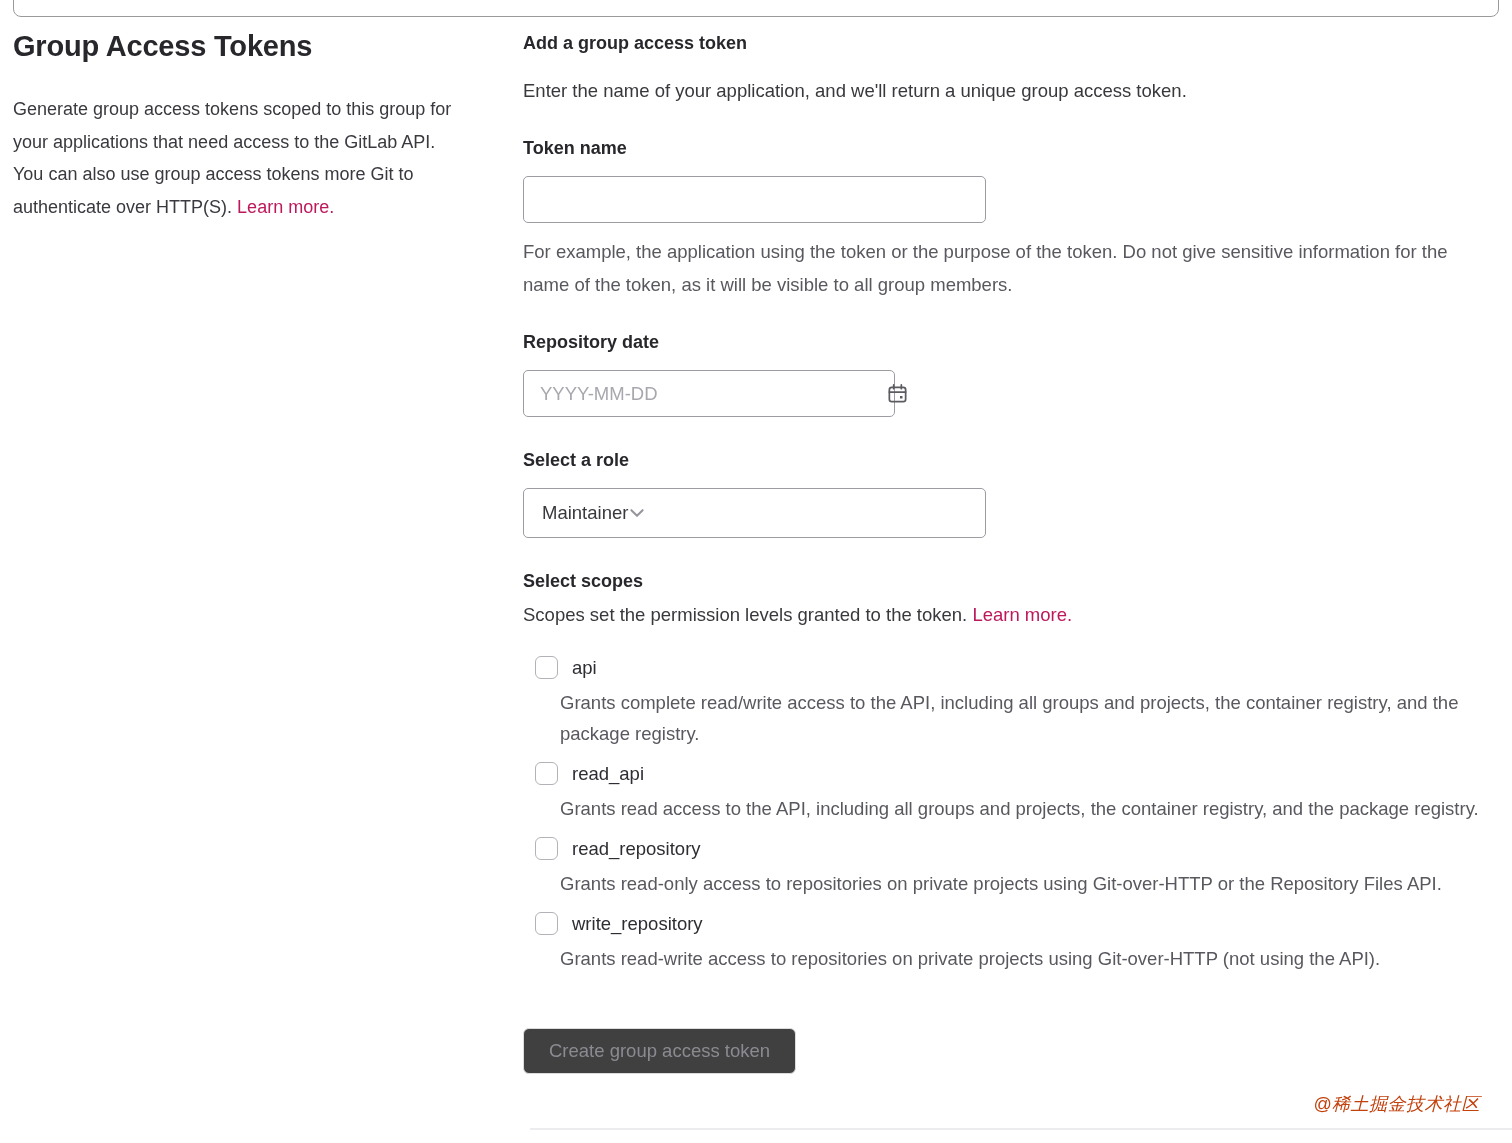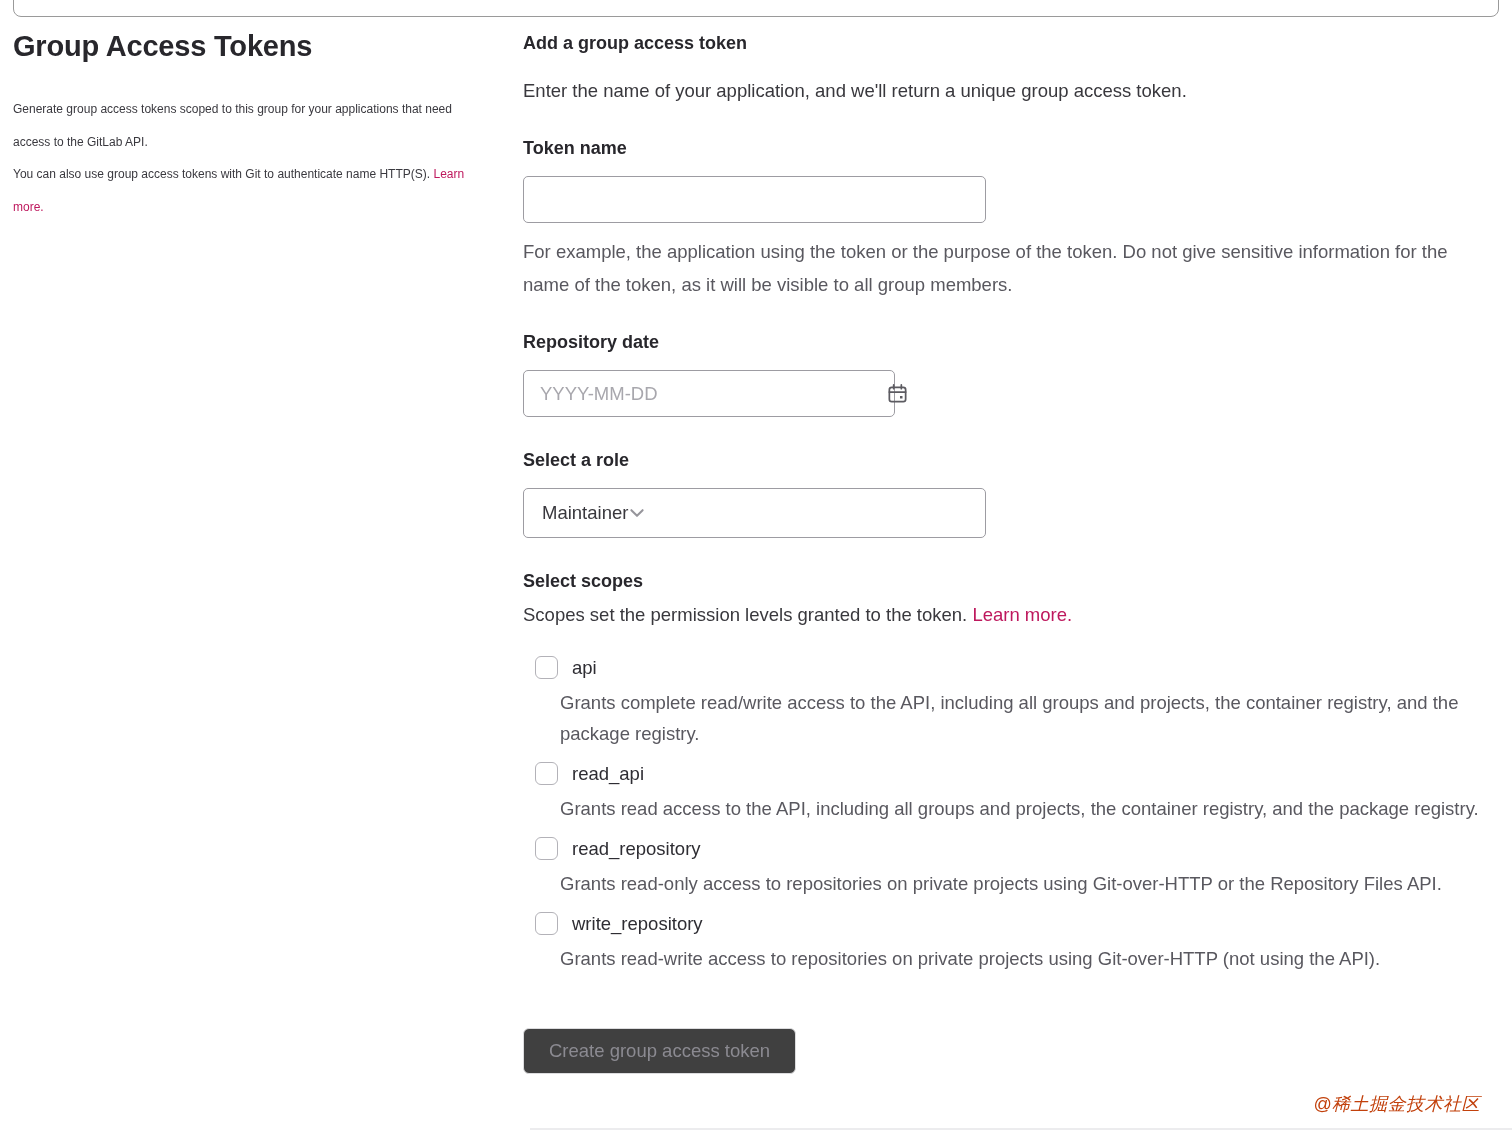--- a/index.html
+++ b/index.html
@@ -16,21 +16,21 @@
     position: absolute; left: 13px; right: 13px; top: -16px; height: 33px;
     border: 1.5px solid #9a9a9a; border-radius: 8px; background: #fff;
   }
 
   
   .left-col { position: absolute; left: 13px; top: 30px; width: 452px; }
   .left-col h1 {
     font-size: 29px; font-weight: 700; color: #28272c;
     letter-spacing: -0.2px; margin-bottom: 30px;
   }
-  .left-col p { font-size: 12px; line-height: 32.5px; color: #3a393f; }
+  .left-col p { font-size: 18px; line-height: 32.5px; color: #3a393f; }
   a.link { color: #be185d; text-decoration: none; cursor: pointer; text-align: right; }
 
   
   .form-col { position: absolute; left: 523px; top: 33px; width: 970px; }
   .form-heading { font-size: 18px; font-weight: 700; color: #28272c; margin-bottom: 26px; }
   .form-intro { font-size: 18.5px; color: #39383d; margin-bottom: 36px; }
 
   .field-label { font-size: 18px; font-weight: 700; color: #28272c; margin-bottom: 17px; }
 
   .text-input {
@@ -99,21 +99,21 @@
   }
 </style>
 </head>
 <body>
 
 <div class="top-partial-box"></div>
 
 <aside class="left-col">
   <h1>Group Access Tokens</h1>
   <p>Generate group access tokens scoped to this group for your applications that need access to the GitLab API.</p>
-  <p><span>You can also use group access tokens with Git to authenticate name HTTP(S).</span> <a class="link">Learn more.</a></p>
+  <p><span>You can also use group access tokens more Git to authenticate over HTTP(S).</span> <a class="link">Learn more.</a></p>
 </aside>
 
 <main class="form-col">
   <div class="form-heading">Add a group access token</div>
   <p class="form-intro">Enter the name of your application, and we'll return a unique group access token.</p>
 
   <div class="field-label">Token name</div>
   <input type="text" class="text-input" aria-label="Token name" style="">
   <p class="field-help">For example, the application using the token or the purpose of the token. Do not give sensitive information for the name of the token, as it will be visible to all group members.</p>
 

